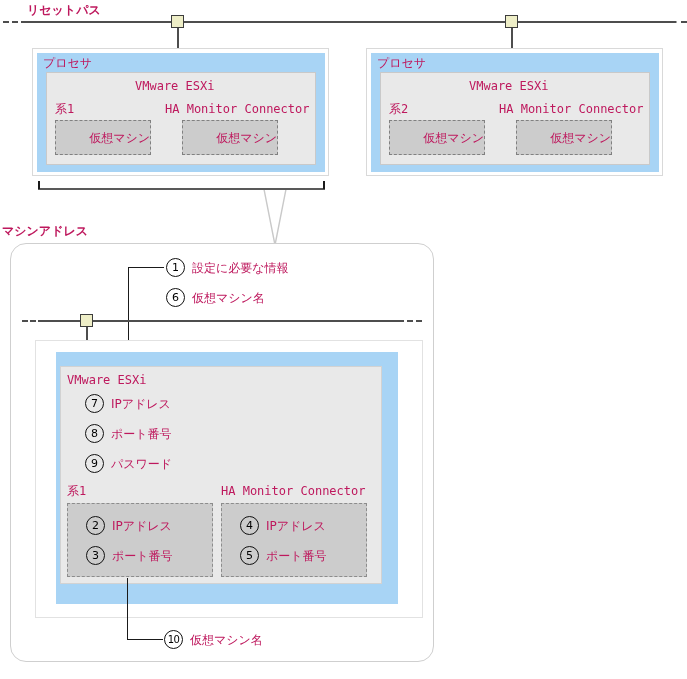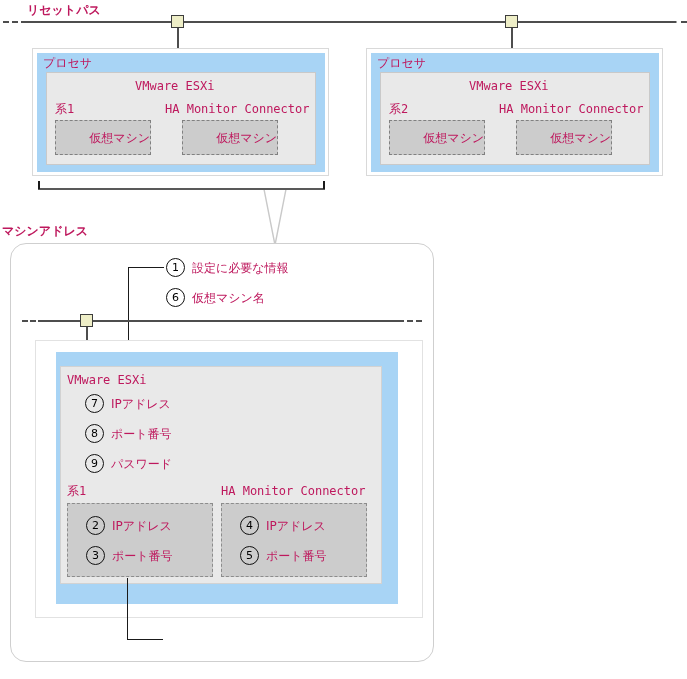--- a/index.html
+++ b/index.html
@@ -284,14 +284,18 @@
       <div class="abs callout-row" style="left:18px; top:42px;">
         <span class="num-circle">5</span>
         <span class="jp">ポート番号</span>
       </div>
     </div>
   </div>
 
   <div class="abs leader-v" style="left:127px; top:578px; height:62px;"></div>
   <div class="abs leader-h" style="left:127px; top:639px; width:36px;"></div>
 
+  <div class="abs callout-row" style="left:164px; top:630px;">
+    <span class="num-circle wide">10</span>
+    <span class="jp">仮想マシン名</span>
+  </div>
 
 </div>
 
 </body></html>

